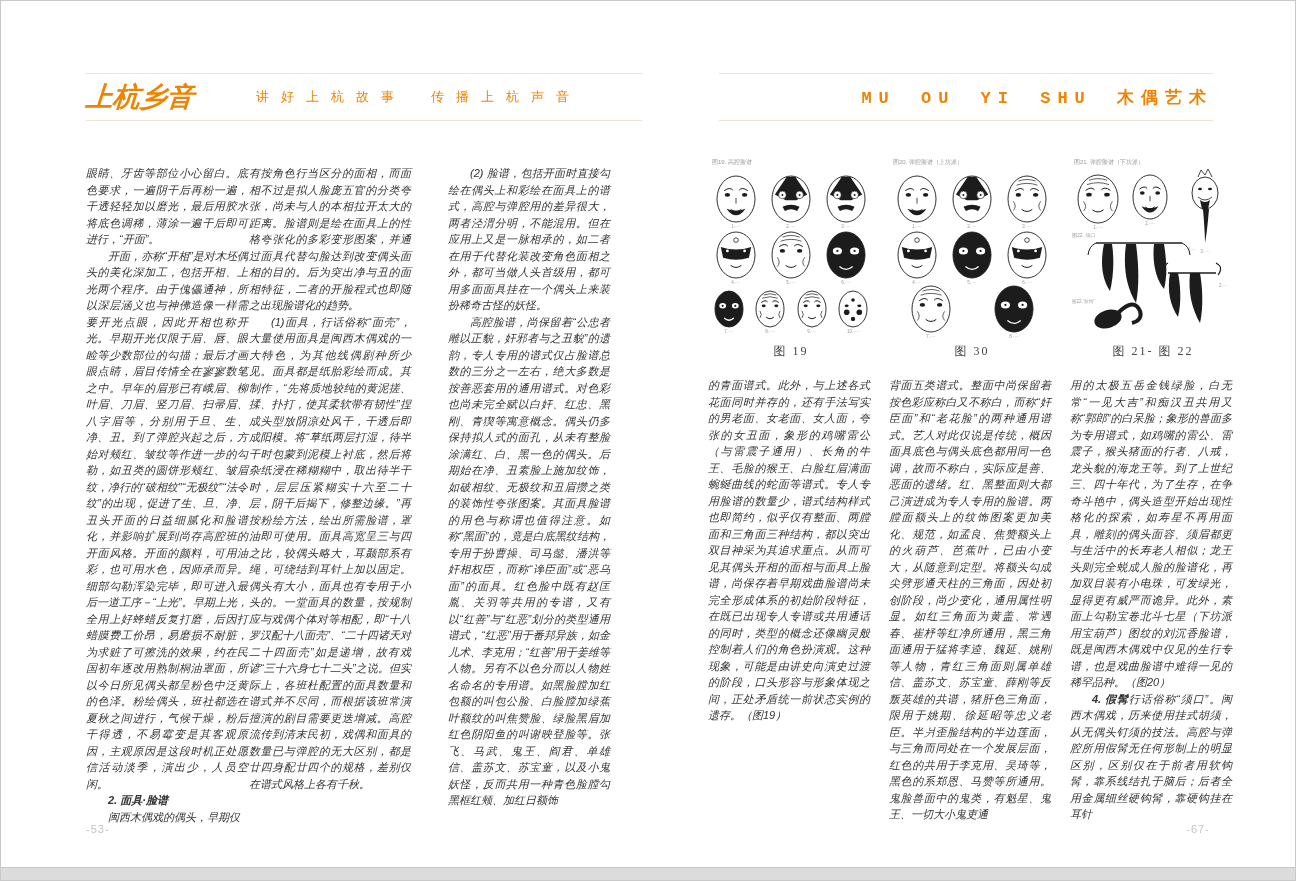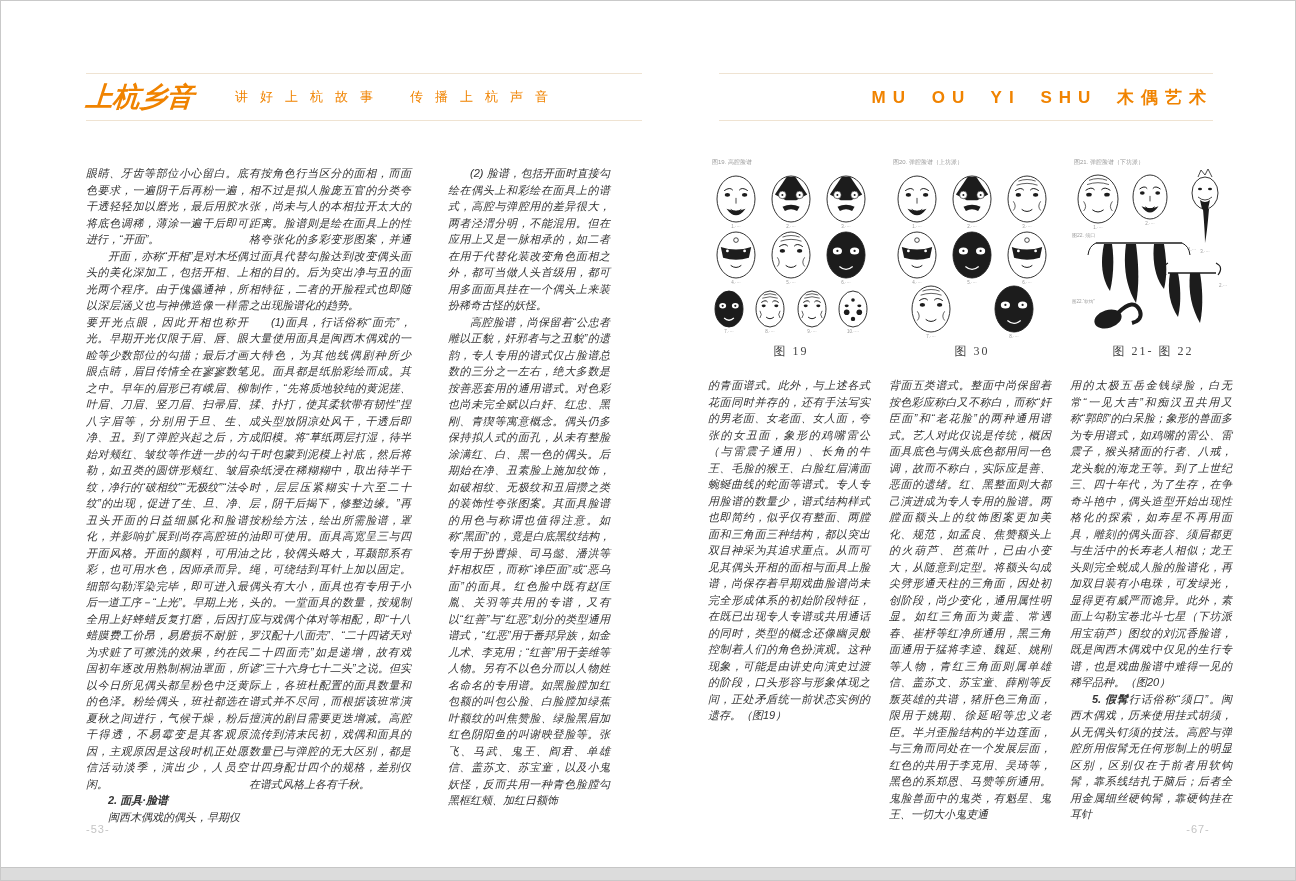--- a/index.html
+++ b/index.html
@@ -1,22 +1,22 @@
 <!DOCTYPE html>
 <html><head>
 <meta charset="utf-8">
 <style>
   html,body{margin:0;padding:0;background:#e9e9e9;}
   .viewport{position:relative;width:1296px;height:881px;background:#fff;border:1px solid #c9c9c9;box-sizing:border-box;overflow:hidden;font-family:"Liberation Sans",sans-serif;}
   
   .lp-header{position:absolute;left:85px;top:72px;width:556px;height:46px;border-top:1px solid #efe3d2;border-bottom:1px solid #efe3d2;display:flex;align-items:center;}
   .logo{font-family:"DejaVu Serif",serif;font-style:italic;font-weight:bold;font-size:27px;color:#f08300;white-space:nowrap;transform:skewX(-4deg);}
-  .tagline{margin-left:41px;font-size:13px;letter-spacing:12px;color:#f08300;white-space:nowrap;}
+  .tagline{margin-left:62px;font-size:13px;letter-spacing:12px;color:#f08300;white-space:nowrap;}
   .rp-header{position:absolute;left:718px;top:72px;width:494px;height:46px;border-top:1px solid #efe3d2;border-bottom:1px solid #efe3d2;display:flex;align-items:center;justify-content:flex-end;}
-  .rp-title{font-size:17px;font-weight:bold;letter-spacing:7px;word-spacing:8px;color:#f08300;white-space:nowrap;}
+  .rp-title{font-size:17px;font-weight:bold;letter-spacing:7px;word-spacing:8px;color:#f08300;white-space:nowrap;font-family:Liberation Mono, monospace;}
   
   .col{position:absolute;width:162px;font-size:11px;line-height:16.5px;text-align:justify;color:#333;}
   .col p{margin:0;font-style:italic;}
   .ind{text-indent:2em;}
   .bold{font-weight:bold;}
   .lp-col{top:164px;}
   .rp-col{top:376px;}
   
   .fig{position:absolute;top:150px;width:166px;}
   .fig-header{font-size:6px;color:#9a9a9a;height:16px;line-height:22px;padding-left:4px;white-space:nowrap;overflow:hidden;}
@@ -275,20 +275,20 @@
   </div>
 
   <div class="col rp-col" style="left:707px">
       <p class="">的青面谱式。此外，与上述各式花面同时并存的，还有手法写实的男老面、女老面、女人面，夸张的女丑面，象形的鸡嘴雷公（与雷震子通用）、长角的牛王、毛脸的猴王、白脸红眉满面蜿蜒曲线的蛇面等谱式。专人专用脸谱的数量少，谱式结构样式也即简约，似乎仅有整面、两膛面和三角面三种结构，都以突出双目神采为其追求重点。从而可见其偶头开相的面相与面具上脸谱，尚保存着早期戏曲脸谱尚未完全形成体系的初始阶段特征，在既已出现专人专谱或共用通话的同时，类型的概念还像幽灵般控制着人们的角色扮演观。这种现象，可能是由讲史向演史过渡的阶段，口头形容与形象体现之间，正处矛盾统一前状态实例的遗存。（图19）</p>
     </div>
   <div class="col rp-col" style="left:888px">
       <p class="">背面五类谱式。整面中尚保留着按色彩应称白又不称白，而称“奸臣面”和“老花脸”的两种通用谱式。艺人对此仅说是传统，概因面具底色与偶头底色都用同一色调，故而不称白，实际应是善、恶面的遗绪。红、黑整面则大都己演进成为专人专用的脸谱。两膛面额头上的纹饰图案更加美化、规范，如孟良、焦赞额头上的火葫芦、芭蕉叶，已由小变大，从随意到定型。将额头勾成尖劈形通天柱的三角面，因处初创阶段，尚少变化，通用属性明显。如红三角面为黄盖、常遇春、崔杼等红净所通用，黑三角面通用于猛将李逵、魏延、姚刚等人物，青红三角面则属单雄信、盖苏文、苏宝童、薛刚等反叛英雄的共谱，猪肝色三角面，限用于姚期、徐延昭等忠义老臣。半爿歪脸结构的半边莲面，与三角而同处在一个发展层面，红色的共用于李克用、吴琦等，黑色的系郑恩、马赞等所通用。鬼脸兽面中的鬼类，有魁星、鬼王、一切大小鬼吏通</p>
     </div>
   <div class="col rp-col" style="left:1069px">
       <p class="">用的太极五岳金钱绿脸，白无常“一见大吉”和痴汉丑共用又称“郭郎”的白呆脸；象形的兽面多为专用谱式，如鸡嘴的雷公、雷震子，猴头猪面的行者、八戒，龙头貌的海龙王等。到了上世纪三、四十年代，为了生存，在争奇斗艳中，偶头造型开始出现性格化的探索，如寿星不再用面具，雕刻的偶头面容、须眉都更与生活中的长寿老人相似；龙王头则完全蜕成人脸的脸谱化，再加双目装有小电珠，可发绿光，显得更有威严而诡异。此外，素面上勾勒宝卷北斗七星（下坊派用宝葫芦）图纹的刘沉香脸谱，既是闽西木偶戏中仅见的生行专谱，也是戏曲脸谱中难得一见的稀罕品种。（图20）</p>
-      <p class="ind "><b>5. 假髯</b>行话俗称“须口”。闽西木偶戏，历来使用挂式胡须，从无偶头钉须的技法。高腔与弹腔所用假髯无任何形制上的明显区别，区别仅在于前者用软钩髯，靠系线结扎于脑后；后者全用金属细丝硬钩髯，靠硬钩挂在耳针</p>
+      <p class="ind "><b>4. 假髯</b>行话俗称“须口”。闽西木偶戏，历来使用挂式胡须，从无偶头钉须的技法。高腔与弹腔所用假髯无任何形制上的明显区别，区别仅在于前者用软钩髯，靠系线结扎于脑后；后者全用金属细丝硬钩髯，靠硬钩挂在耳针</p>
     </div>
 
   <div class="footer lp-footer">-53-</div>
   <div class="footer rp-footer">-67-</div>
 
   <div class="scrollbar"></div>
 </div>
 
 </body></html>

